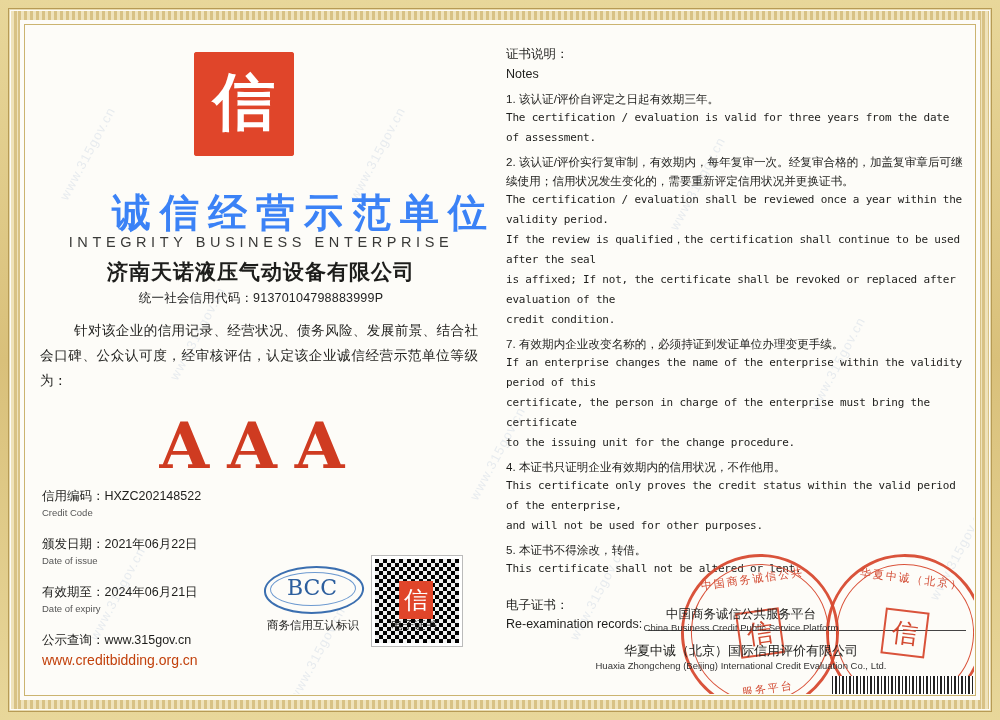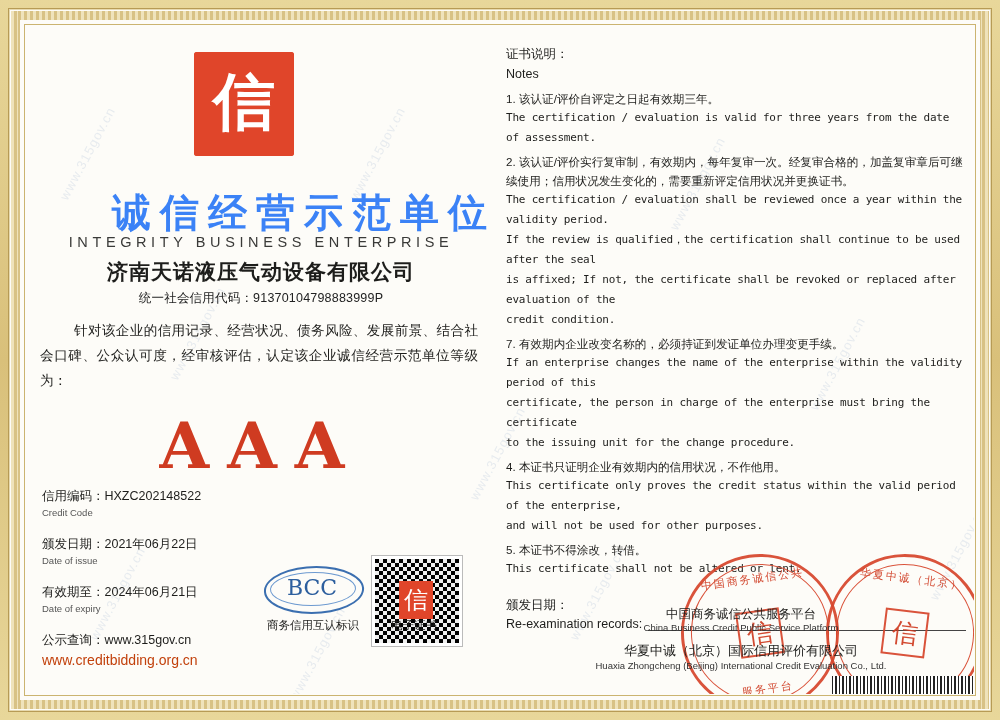--- a/index.html
+++ b/index.html
@@ -335,21 +335,21 @@
       <div class="notes-en">to the issuing unit for the change procedure.</div>
 
       <div class="notes-cn">4. 本证书只证明企业有效期内的信用状况，不作他用。</div>
       <div class="notes-en">This certificate only proves the credit status within the valid period of the enterprise,</div>
       <div class="notes-en">and will not be used for other purposes.</div>
 
       <div class="notes-cn">5. 本证书不得涂改，转借。</div>
       <div class="notes-en">This certificate shall not be altered or lent.</div>
 
       <div class="review">
-        <div>颁发日期：</div>
+        <div>电子证书：</div>
         <div class="ln2">
           <span>Re-examination records:</span>
           <span class="rule"></span>
         </div>
       </div>
     </div>
 
     <div class="stamp stamp-a">
       <div class="ring"></div>
       <div class="arc top">中国商务诚信公共</div>

